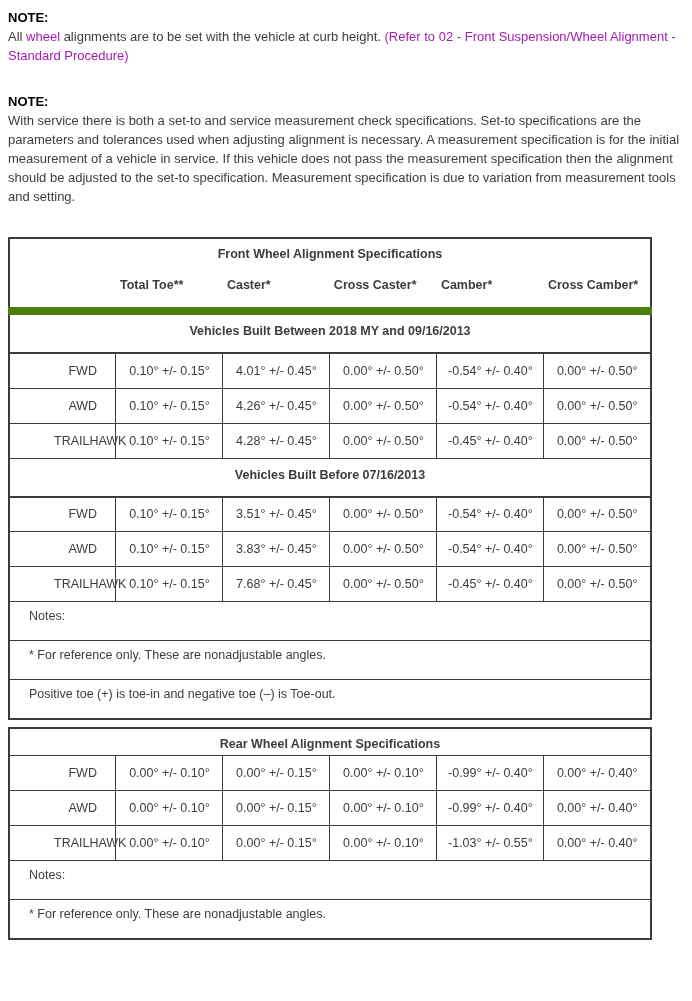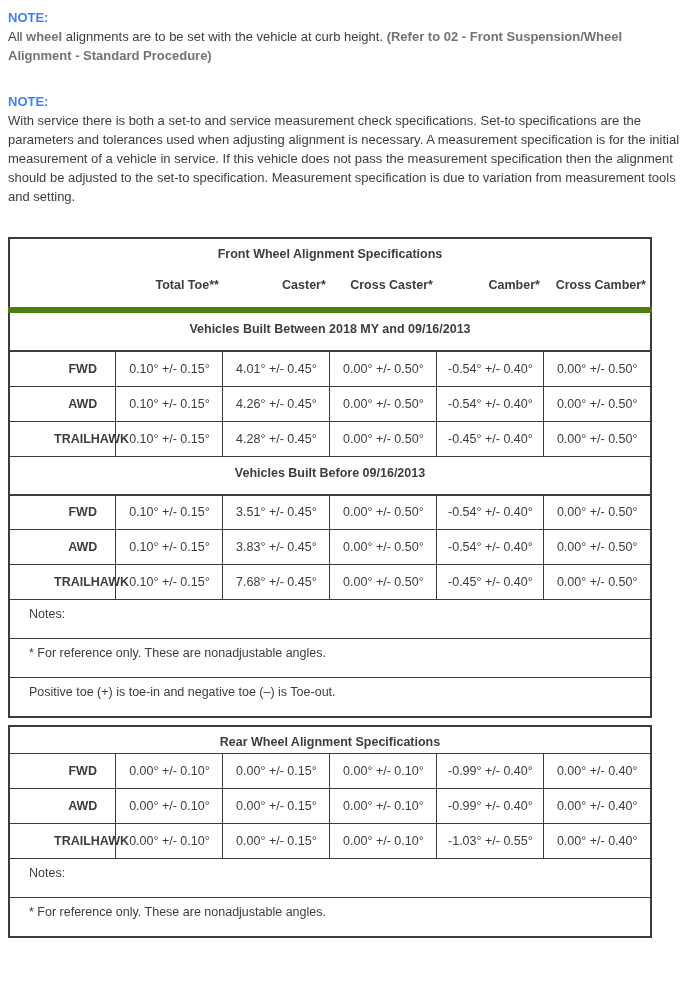--- a/index.html
+++ b/index.html
@@ -5,28 +5,28 @@
   * { box-sizing: border-box; }
   html, body { margin: 0; padding: 0; background: #ffffff; }
   body {
     width: 692px;
     font-family: "Liberation Sans", sans-serif;
     color: #3d3d3d;
     font-size: 13px;
     padding: 8px 8px 0 8px;
   }
   .note-label {
-    color: #3b82f6;
+    color: #000000;
     font-weight: bold;
     margin: 0;
     line-height: 19px;
   }
   .note-text { margin: 0; line-height: 19px; }
   .note-block-2 { margin-top: 27px; }
-  a.link { color: #737373; text-decoration: none; cursor: pointer; font-weight: bold; }
+  a.link { color: #a21caf; text-decoration: none; cursor: pointer; }
 
   table.spec-table {
     width: 644px;
     border-collapse: collapse;
     border: 2px solid #3c3c3c;
     table-layout: fixed;
     margin-top: 31px;
   }
   table.rear { margin-top: 7px; }
   .spec-table td {
@@ -34,40 +34,40 @@
     color: #3d3d3d;
   }
   td.title-cell {
     font-weight: bold;
     text-align: center;
     padding: 8px 4px 4px 4px;
     border: none;
   }
   td.head-cell {
     font-weight: bold;
-    text-align: right;
+    text-align: left;
     padding: 13px 4px 15px 4px;
     border: none;
-    border-bottom: 6px solid #4d7c0f;
+    border-bottom: 8px solid #4d7c0f;
   }
   td.section-cell {
     font-weight: bold;
     text-align: center;
     padding: 9px 4px 14px 4px;
     border: none;
     border-bottom: 2px solid #3c3c3c;
   }
   tr.data-row td {
     border: 1px solid #3c3c3c;
     text-align: center;
     height: 35px;
     vertical-align: middle;
     padding: 2px 4px;
   }
-  tr.data-row td.row-label { font-weight: bold; padding-left: 44px; }
+  tr.data-row td.row-label { font-weight: normal; padding-left: 44px; }
   td.fn-cell {
     border: 1px solid #3c3c3c;
     border-left: none;
     border-right: none;
     text-align: left;
     vertical-align: top;
     padding: 4px 5px 13px 19px;
     line-height: 21px;
   }
   td.fn-cell.last { border-bottom: none; }
@@ -127,21 +127,21 @@
     </tr>
     <tr class="data-row">
       <td class="row-label">TRAILHAWK</td>
       <td>0.10° +/- 0.15°</td>
       <td>4.28° +/- 0.45°</td>
       <td>0.00° +/- 0.50°</td>
       <td>-0.45° +/- 0.40°</td>
       <td>0.00° +/- 0.50°</td>
     </tr>
     <tr>
-      <td class="section-cell" colspan="6">Vehicles Built Before 09/16/2013</td>
+      <td class="section-cell" colspan="6">Vehicles Built Before 07/16/2013</td>
     </tr>
     <tr class="data-row">
       <td class="row-label">FWD</td>
       <td>0.10° +/- 0.15°</td>
       <td>3.51° +/- 0.45°</td>
       <td>0.00° +/- 0.50°</td>
       <td>-0.54° +/- 0.40°</td>
       <td>0.00° +/- 0.50°</td>
     </tr>
     <tr class="data-row">

